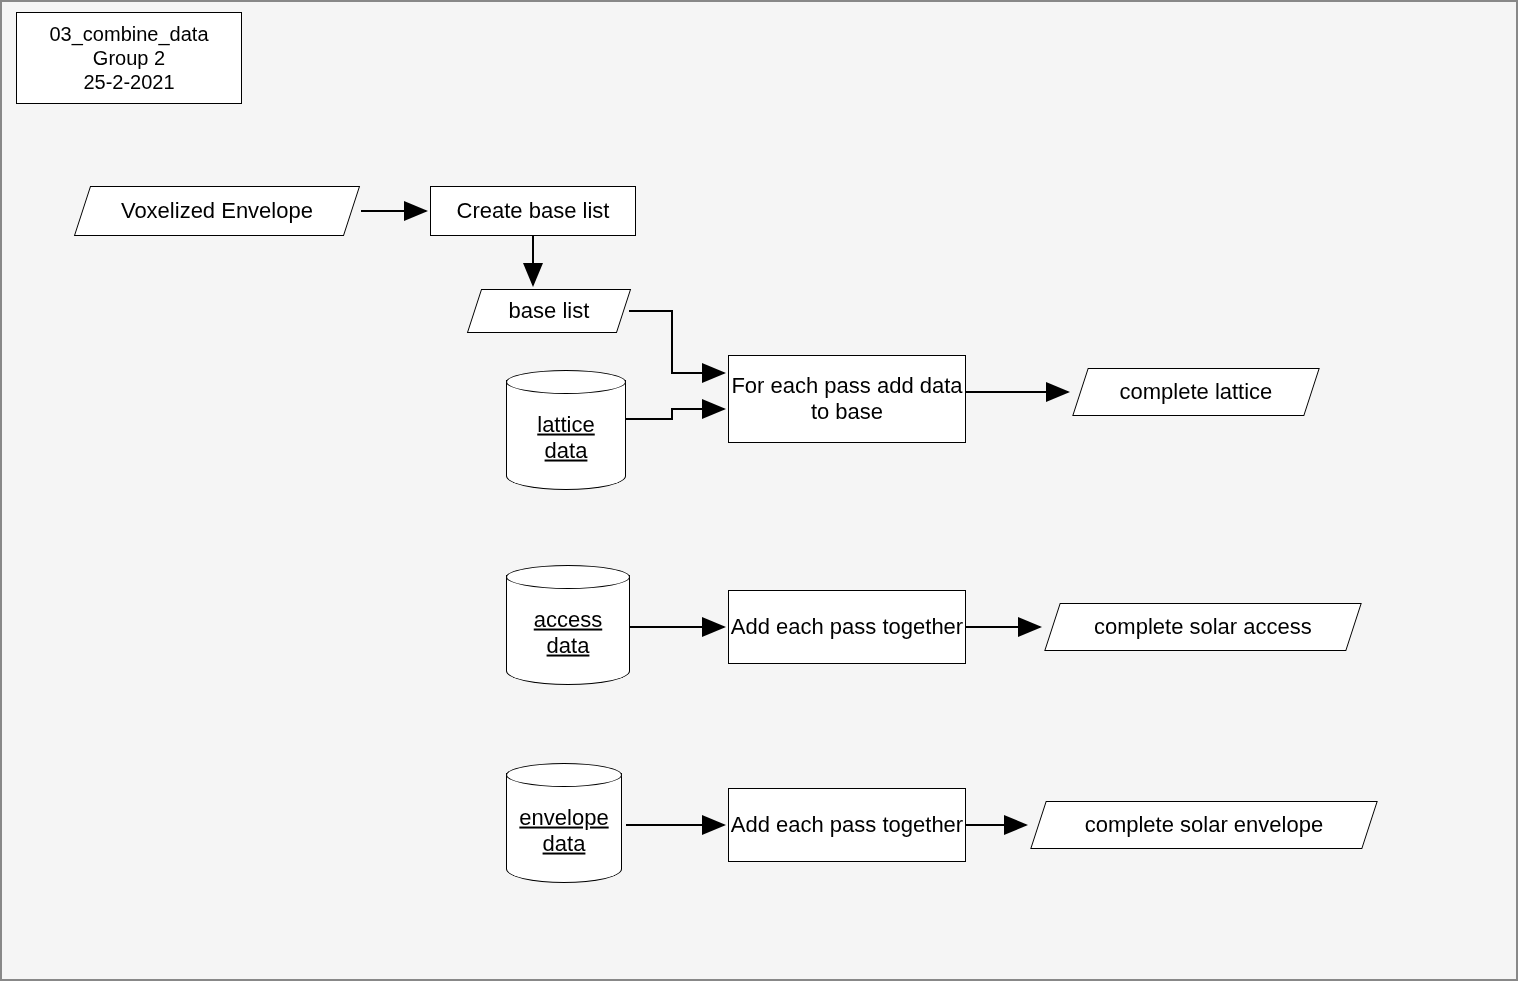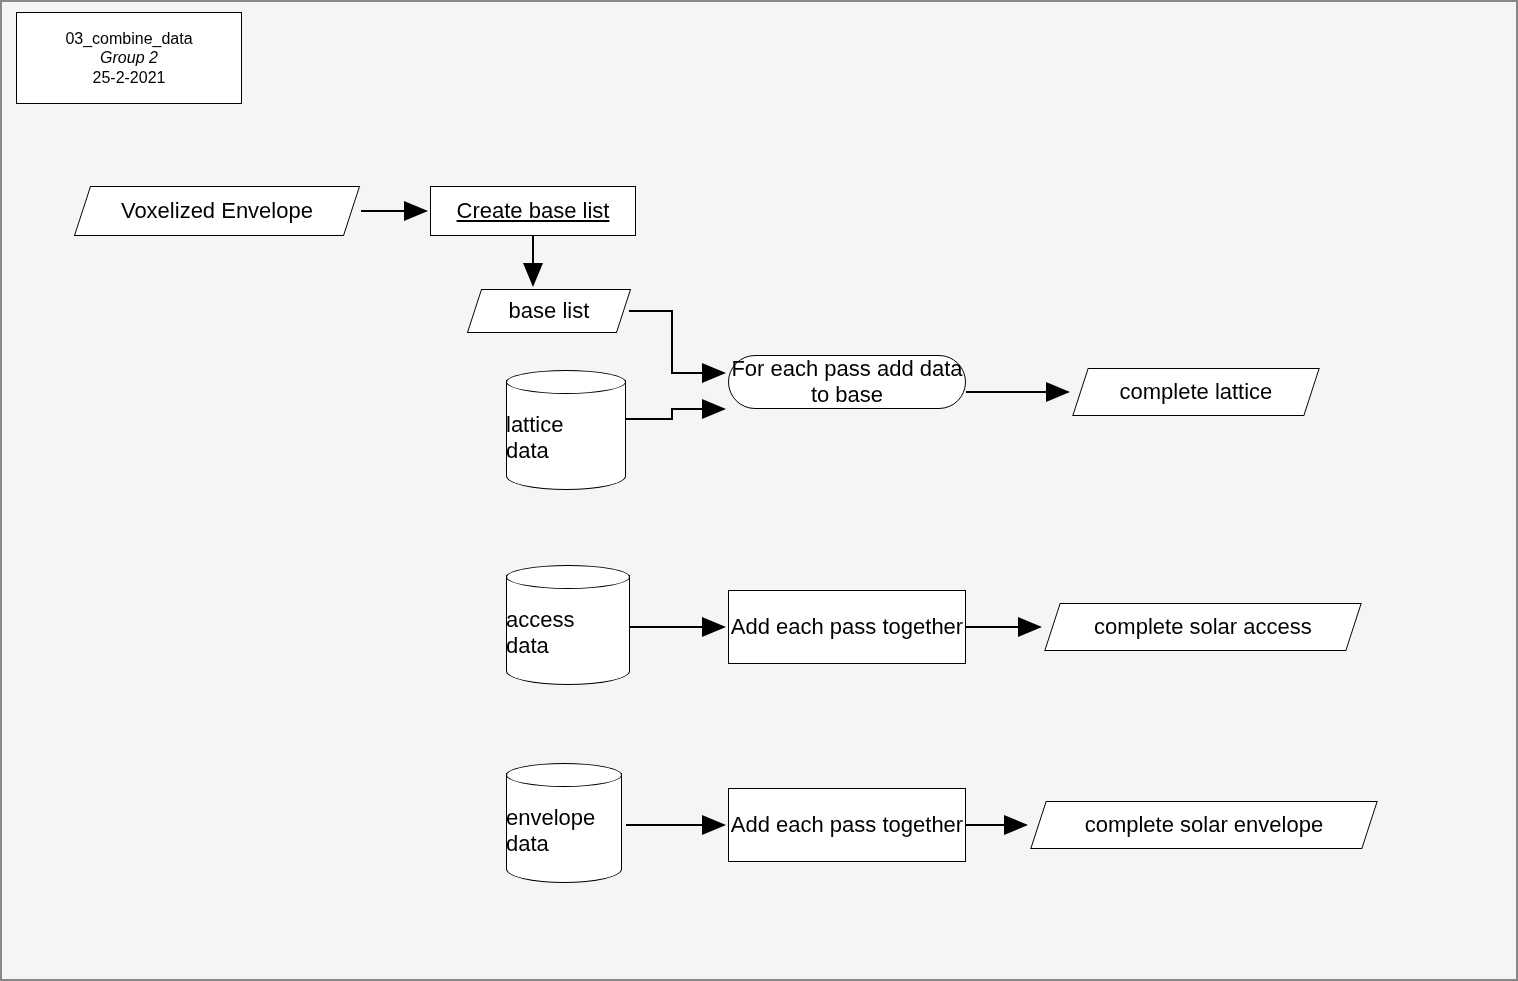--- a/index.html
+++ b/index.html
@@ -25,25 +25,25 @@
     display: flex;
     align-items: center;
     justify-content: center;
     line-height: 1.2;
     background: #fff;
   }
   
   .title-box {
     border: 1px solid #000;
     flex-direction: column;
-    font-size: 16px;
+    font-size: 20px;
     padding: 6px 10px;
   }
   .title-box .l1 { font-weight: normal; }
-  .title-box .l2 { font-style: italic; }
+  .title-box .l2 { }
   .title-box .l3 { }
   
   .rect {
     border: 1px solid #000;
   }
   
   .para {
     border: 1px solid #000;
     transform: skewX(-18deg);
     padding: 0 6px;
@@ -75,21 +75,22 @@
     border-radius: 50%;
     background: #fff;
     z-index: 2;
   }
   .cyl .label {
     position: absolute;
     left: 0; right: 0;
     top: 50%;
     transform: translateY(-35%);
     z-index: 3;
-    text-align: left;
+    text-align: center;
+    text-decoration: underline;
   }
   svg.arrows {
     position: absolute;
     left: 0; top: 0;
     width: 1518px;
     height: 981px;
     pointer-events: none;
   }
 </style>
 </head>
@@ -100,37 +101,37 @@
   <div class="node title-box" style="left:14px; top:10px; width:226px; height:92px;">
     <div class="l1">03_combine_data</div>
     <div class="l2">Group 2</div>
     <div class="l3">25-2-2021</div>
   </div>
 
   <div class="node para" style="left:80px; top:184px; width:270px; height:50px;">
     <span>Voxelized Envelope</span>
   </div>
 
-  <div class="node rect" style="left:428px; top:184px; width:206px; height:50px;text-decoration:underline;">
+  <div class="node rect" style="left:428px; top:184px; width:206px; height:50px;">
     <span>Create base list</span>
   </div>
 
   <div class="node para" style="left:472px; top:287px; width:150px; height:44px;">
     <span>base list</span>
   </div>
 
   <div class="node cyl" style="left:504px; top:368px; width:120px; height:120px;">
     <div class="body"></div>
     <div class="top"></div>
     <div class="label">
       <span>lattice<br>data</span>
     </div>
   </div>
 
-  <div class="node rect" style="left:726px; top:353px; width:238px; height:54px;border-radius:29px;">
+  <div class="node rect" style="left:726px; top:353px; width:238px; height:88px;">
     <span>For each pass add data to base</span>
   </div>
 
   <div class="node para" style="left:1078px; top:366px; width:232px; height:48px;">
     <span>complete lattice</span>
   </div>
 
   <div class="node cyl" style="left:504px; top:563px; width:124px; height:120px;">
     <div class="body"></div>
     <div class="top"></div>

